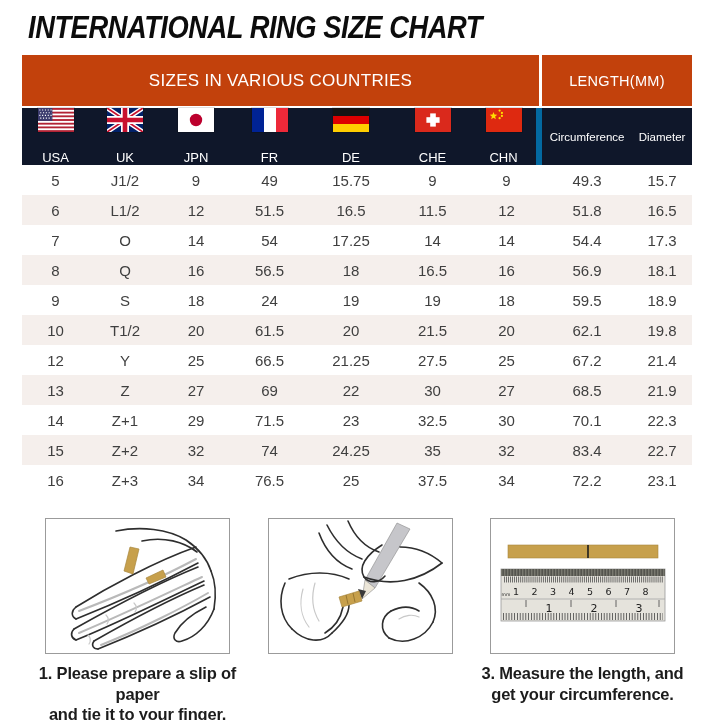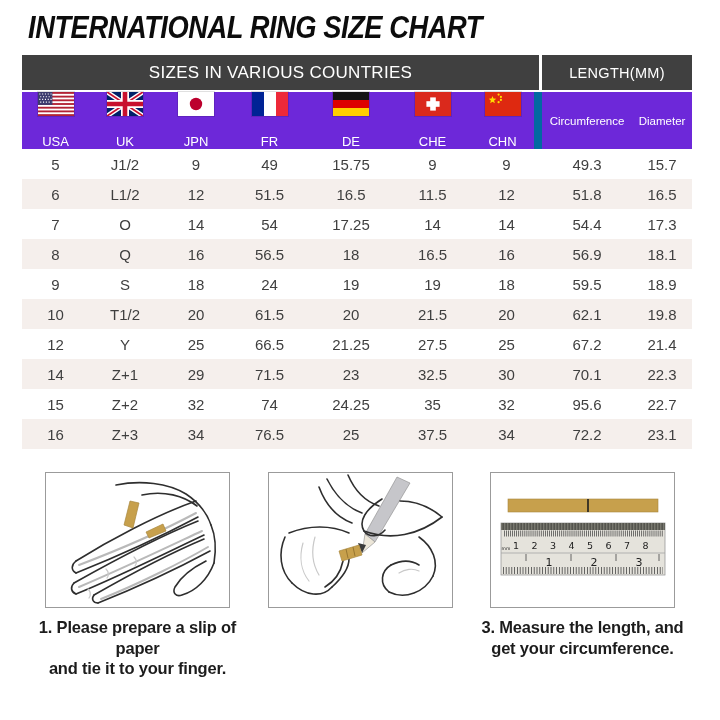--- a/index.html
+++ b/index.html
@@ -10,31 +10,31 @@
   .page-title {
     margin:10px 0 0 28px; font-size:31px; font-weight:bold; font-style:italic;
     letter-spacing:-0.5px; color:#0c0c0c; white-space:nowrap;
     transform:scaleX(0.88); transform-origin:left center;
   }
   table.ring-chart {
     border-collapse:separate; border-spacing:0; table-layout:fixed;
     width:670px; margin:9px 0 0 22px;
   }
   th.band {
-    background:#404040; color:#ffffff; font-weight:normal; height:35px;
+    background:#c2410c; color:#ffffff; font-weight:normal; height:35px;
     font-size:17px; letter-spacing:0.3px; border-bottom:2px solid #ffffff;
-    text-align:center; vertical-align:middle; padding:0;
+    text-align:center; vertical-align:middle; padding:8px;
   }
   th.band-countries { border-right:3px solid #ffffff; }
   th.band-length { font-size:14.5px;margin-top:22px; }
   tr.flag-row th {
-    background:#6d28d9; height:53px; padding:0; font-weight:normal;
+    background:#0f172a; height:53px; padding:0; font-weight:normal;
     vertical-align:middle; text-align:center;
   }
-  tr.flag-row th.last-country { border-right:8px solid #0369a1; }
+  tr.flag-row th.last-country { border-right:6px solid #0369a1; }
   .flag-wrap { display:flex; flex-direction:column; align-items:center; gap:18px; }
   .flag-wrap svg { display:block; box-shadow:0 0 0 1px rgba(0,0,0,0.12); }
   .flag-label { color:#ffffff; font-size:13px; }
   th.len-col {
     vertical-align:bottom; color:#ffffff; font-size:11.5px; padding-bottom:9px;
   }
   tbody td {
     height:30px; padding:0; text-align:center; vertical-align:middle;
     font-size:15px; color:#3f3f3f;
   }
@@ -239,39 +239,50 @@
         <td>Y</td>
         <td>25</td>
         <td>66.5</td>
         <td>21.25</td>
         <td>27.5</td>
         <td>25</td>
         <td>67.2</td>
         <td>21.4</td>
       </tr>
       <tr>
+        <td>13</td>
+        <td>Z</td>
+        <td>27</td>
+        <td>69</td>
+        <td>22</td>
+        <td>30</td>
+        <td>27</td>
+        <td>68.5</td>
+        <td>21.9</td>
+      </tr>
+      <tr>
         <td>14</td>
         <td>Z+1</td>
         <td>29</td>
         <td>71.5</td>
         <td>23</td>
         <td>32.5</td>
         <td>30</td>
         <td>70.1</td>
         <td>22.3</td>
       </tr>
       <tr>
         <td>15</td>
         <td>Z+2</td>
         <td>32</td>
         <td>74</td>
         <td>24.25</td>
         <td>35</td>
         <td>32</td>
-        <td>95.6</td>
+        <td>83.4</td>
         <td>22.7</td>
       </tr>
       <tr>
         <td>16</td>
         <td>Z+3</td>
         <td>34</td>
         <td>76.5</td>
         <td>25</td>
         <td>37.5</td>
         <td>34</td>

